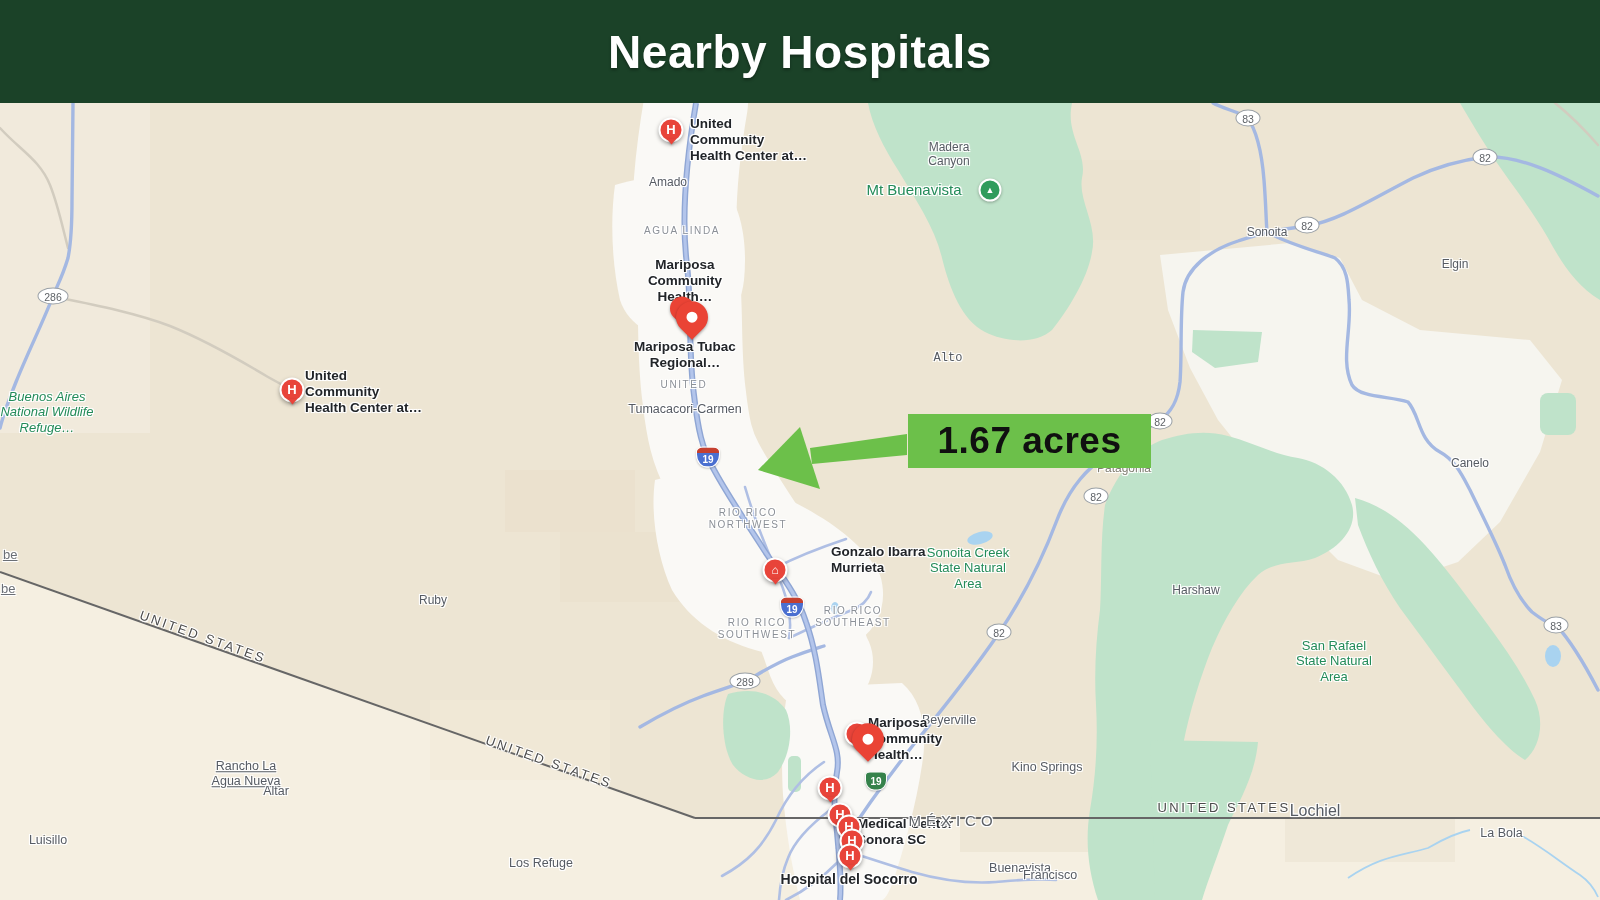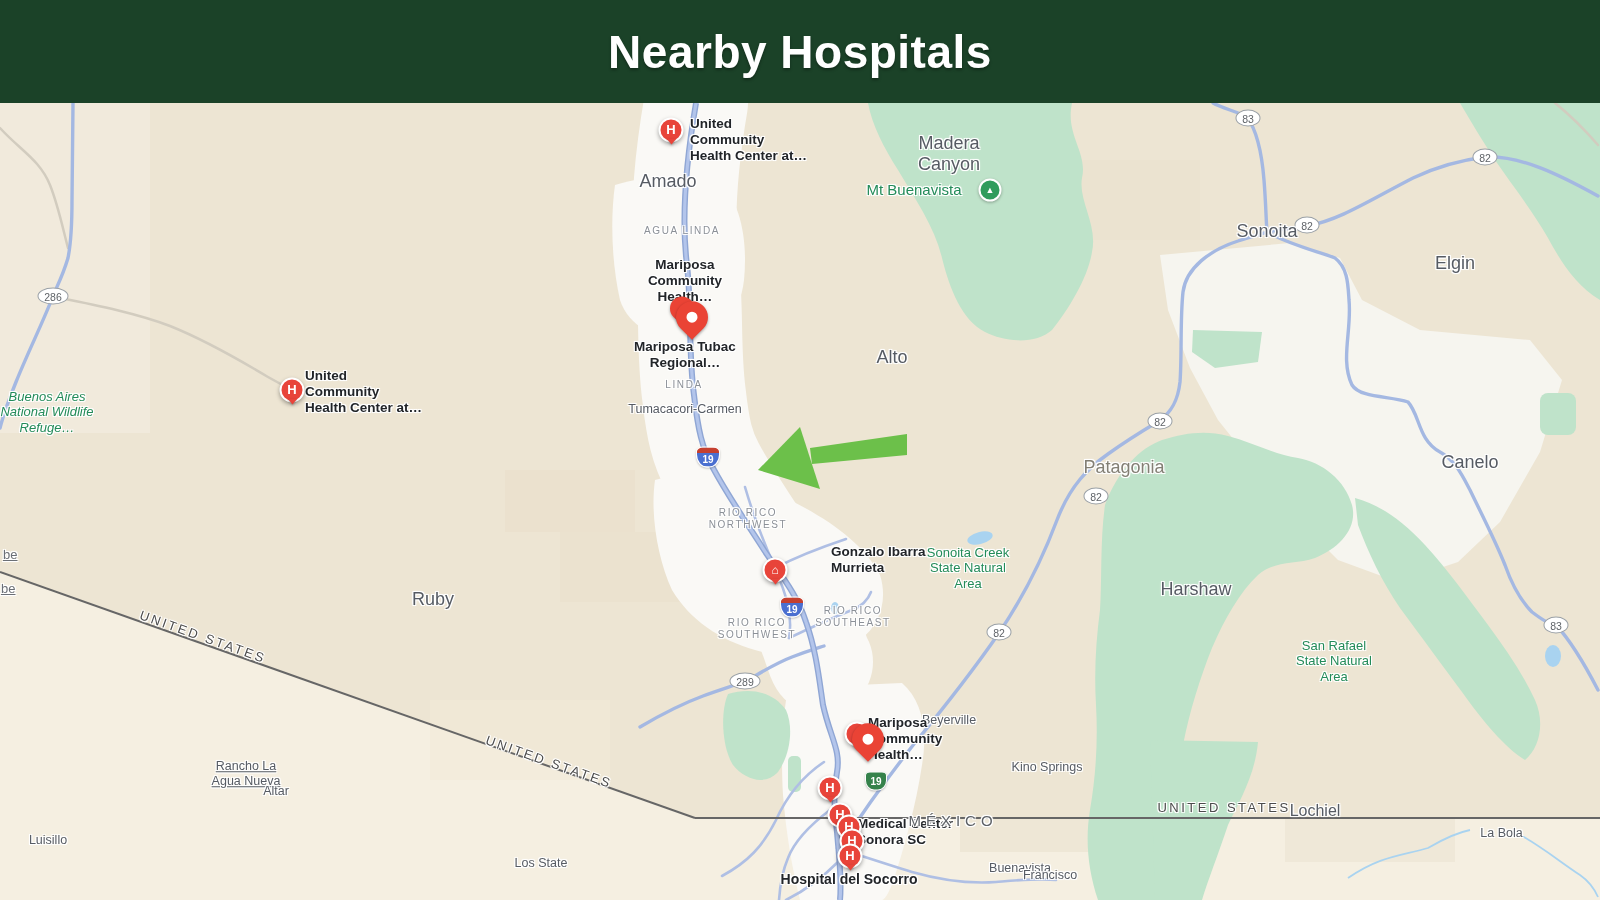--- a/index.html
+++ b/index.html
@@ -10,21 +10,21 @@
   .header h1{margin:0;color:#fff;font-size:46px;font-weight:800;letter-spacing:.5px;
              text-shadow:0 2px 3px rgba(0,0,0,.35);}
   .map{position:absolute;left:0;top:0;width:1600px;height:900px;}
   svg{position:absolute;left:0;top:0;}
 
   .lbl{position:absolute;transform:translate(-50%,-50%);text-align:center;line-height:1.18;
        text-shadow:-1px -1px 0 #fff,1px -1px 0 #fff,-1px 1px 0 #fff,1px 1px 0 #fff,0 0 3px #fff;
        z-index:6;white-space:normal;}
   .left{transform:none;text-align:left;}
   .nowrap{white-space:nowrap;}
-  .town{font-size:18px;color:#565b63;}
+  .town{font-size:12px;color:#565b63;}
   .t12{font-size:12.5px;}
   .hood{font-size:10px;color:#8b9097;letter-spacing:1.6px;font-weight:500;}
   .park{font-size:13px;color:#238B59;font-weight:500;}
   .park-big{font-size:15px;}
   .it{font-style:italic;}
   .poi{font-size:13.5px;color:#222529;font-weight:600;}
   .usl{font-size:13px;color:#4b4b4b;letter-spacing:2.5px;font-weight:500;}
   .mex{font-size:15px;color:#5d6166;letter-spacing:5px;font-weight:500;}
   .frag{font-size:13px;color:#6b6f76;text-decoration:underline;}
 
@@ -174,41 +174,41 @@
 
   <div class="hm" style="left:857px;top:734px;font-size:11px;">⌂</div>
   <div class="pin big donut" style="left:868px;top:752px;"></div>
 
   <div class="hm" style="left:775px;top:570px;font-size:12px;">⌂</div>
 
   <div class="mtw" style="left:990px;top:190px;">▲</div>
 
   <div class="lbl town" style="left:668px;top:182px;">Amado</div>
   <div class="lbl town" style="left:949px;top:154px;width:64px;">Madera Canyon</div>
-  <div class="lbl town" style="left:892px;top:358px;">Alto</div>
+  <div class="lbl town" style="left:948px;top:358px;font-family:Liberation Mono, monospace;">Alto</div>
   <div class="lbl town" style="left:1267px;top:232px;">Sonoita</div>
   <div class="lbl town" style="left:1455px;top:264px;">Elgin</div>
   <div class="lbl town" style="left:1470px;top:463px;">Canelo</div>
   <div class="lbl town" style="left:1196px;top:590px;">Harshaw</div>
   <div class="lbl town" style="left:1124px;top:468px;color:#837f74;">Patagonia</div>
   <div class="lbl town" style="left:433px;top:600px;">Ruby</div>
   <div class="lbl town t12 nowrap" style="left:685px;top:409px;">Tumacacori-Carmen</div>
   <div class="lbl town t12" style="left:246px;top:774px;width:92px;text-decoration:underline;">Rancho La Agua Nueva</div>
   <div class="lbl town t12" style="left:276px;top:791px;">Altar</div>
   <div class="lbl town t12" style="left:48px;top:840px;">Luisillo</div>
-  <div class="lbl town t12 nowrap" style="left:541px;top:863px;">Los State</div>
+  <div class="lbl town t12 nowrap" style="left:541px;top:863px;">Los Refuge</div>
   <div class="lbl town t12" style="left:949px;top:720px;">Beyerville</div>
   <div class="lbl town t12 nowrap" style="left:1047px;top:767px;">Kino Springs</div>
   <div class="lbl town t12" style="left:1020px;top:868px;">Buenavista</div>
   <div class="lbl town" style="left:1315px;top:811px;font-size:16px;">Lochiel</div>
   <div class="lbl town t12 nowrap" style="left:1493px;top:833px;padding-left:17px;">La Bola</div>
   <div class="lbl town t12" style="left:1050px;top:875px;">Francisco</div>
 
   <div class="lbl hood nowrap" style="left:682px;top:231px;">AGUA LINDA</div>
-  <div class="lbl hood" style="left:684px;top:385px;">LINDA</div>
+  <div class="lbl hood" style="left:684px;top:385px;">UNITED</div>
   <div class="lbl hood" style="left:748px;top:519px;width:80px;">RIO RICO NORTHWEST</div>
   <div class="lbl hood" style="left:757px;top:629px;width:86px;">RIO RICO SOUTHWEST</div>
   <div class="lbl hood" style="left:853px;top:617px;width:86px;">RIO RICO SOUTHEAST</div>
 
   <div class="lbl park it" style="left:47px;top:412px;width:96px;">Buenos Aires National Wildlife Refuge…</div>
   <div class="lbl park park-big nowrap" style="left:914px;top:190px;">Mt Buenavista</div>
   <div class="lbl park" style="left:968px;top:568px;width:86px;">Sonoita Creek State Natural Area</div>
   <div class="lbl park" style="left:1334px;top:661px;width:90px;">San Rafael State Natural Area</div>
 
   <div class="lbl poi left" style="left:690px;top:116px;width:118px;">United Community Health Center at…</div>
@@ -222,17 +222,18 @@
 
   <div class="lbl usl nowrap" style="left:203px;top:637px;transform:translate(-50%,-50%) rotate(19.5deg);">UNITED STATES</div>
   <div class="lbl usl nowrap" style="left:549px;top:762px;transform:translate(-50%,-50%) rotate(19.5deg);">UNITED STATES</div>
   <div class="lbl usl nowrap" style="left:1224px;top:808px;">UNITED STATES</div>
   <div class="lbl mex nowrap" style="left:953px;top:821px;">MÉXICO</div>
 
   <div class="lbl frag left" style="left:3px;top:547px;">be</div>
   <div class="lbl frag left" style="left:1px;top:581px;">be</div>
   <div class="ranch-clip"><span style="position:relative;top:-6px;">SAN ME RANCH</span></div>
 
+  <div class="callout">1.67 acres</div>
 </div>
 
 <div class="header">
   <h1>Nearby Hospitals</h1>
 </div>
 
 </body></html>

